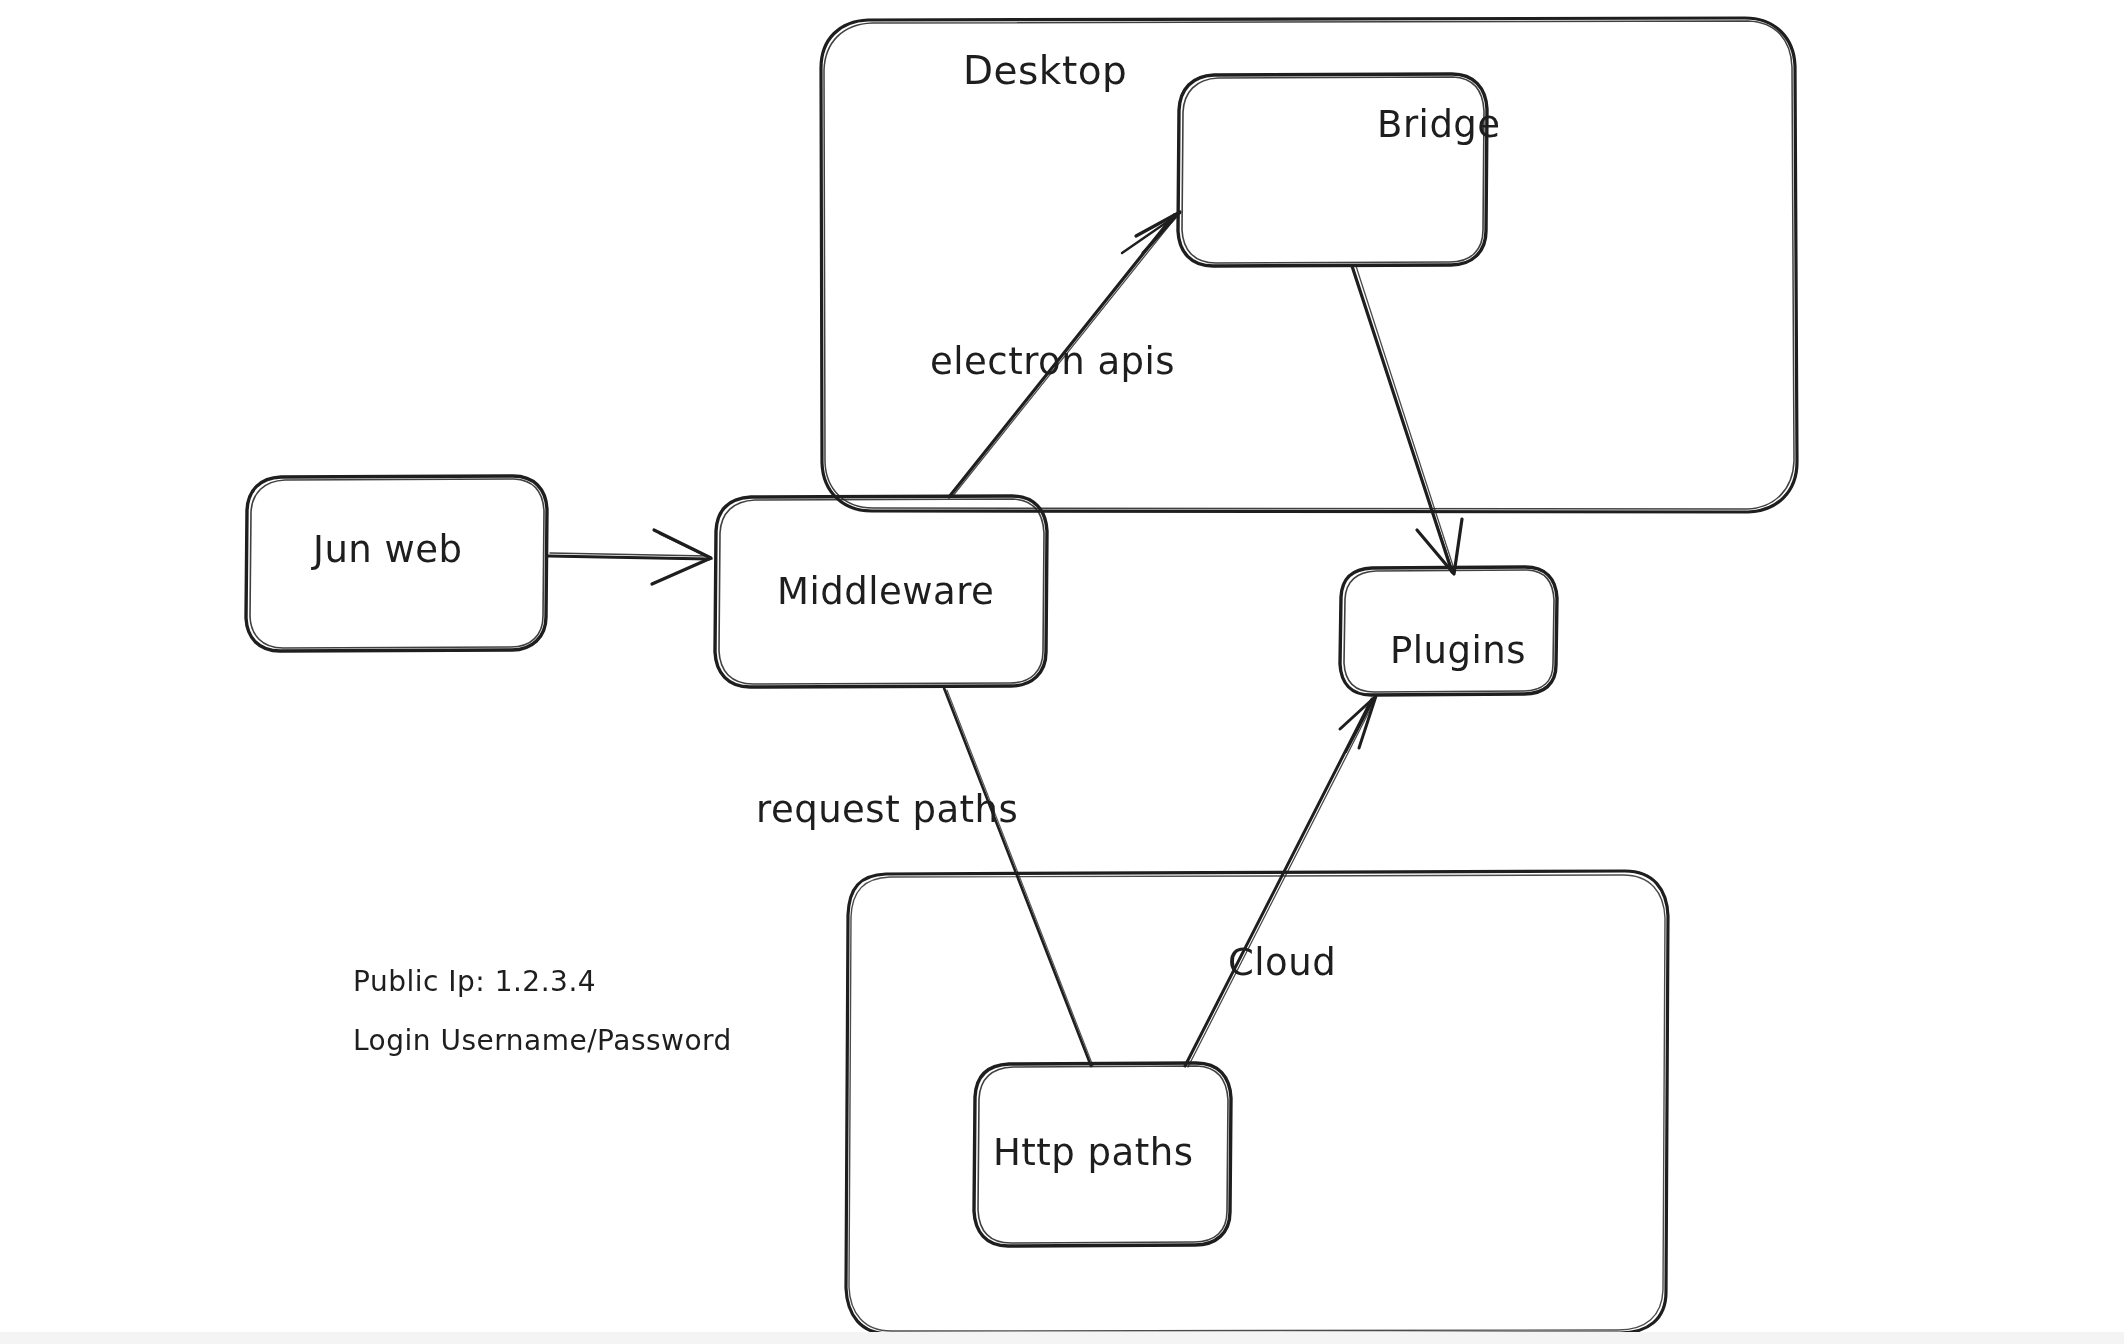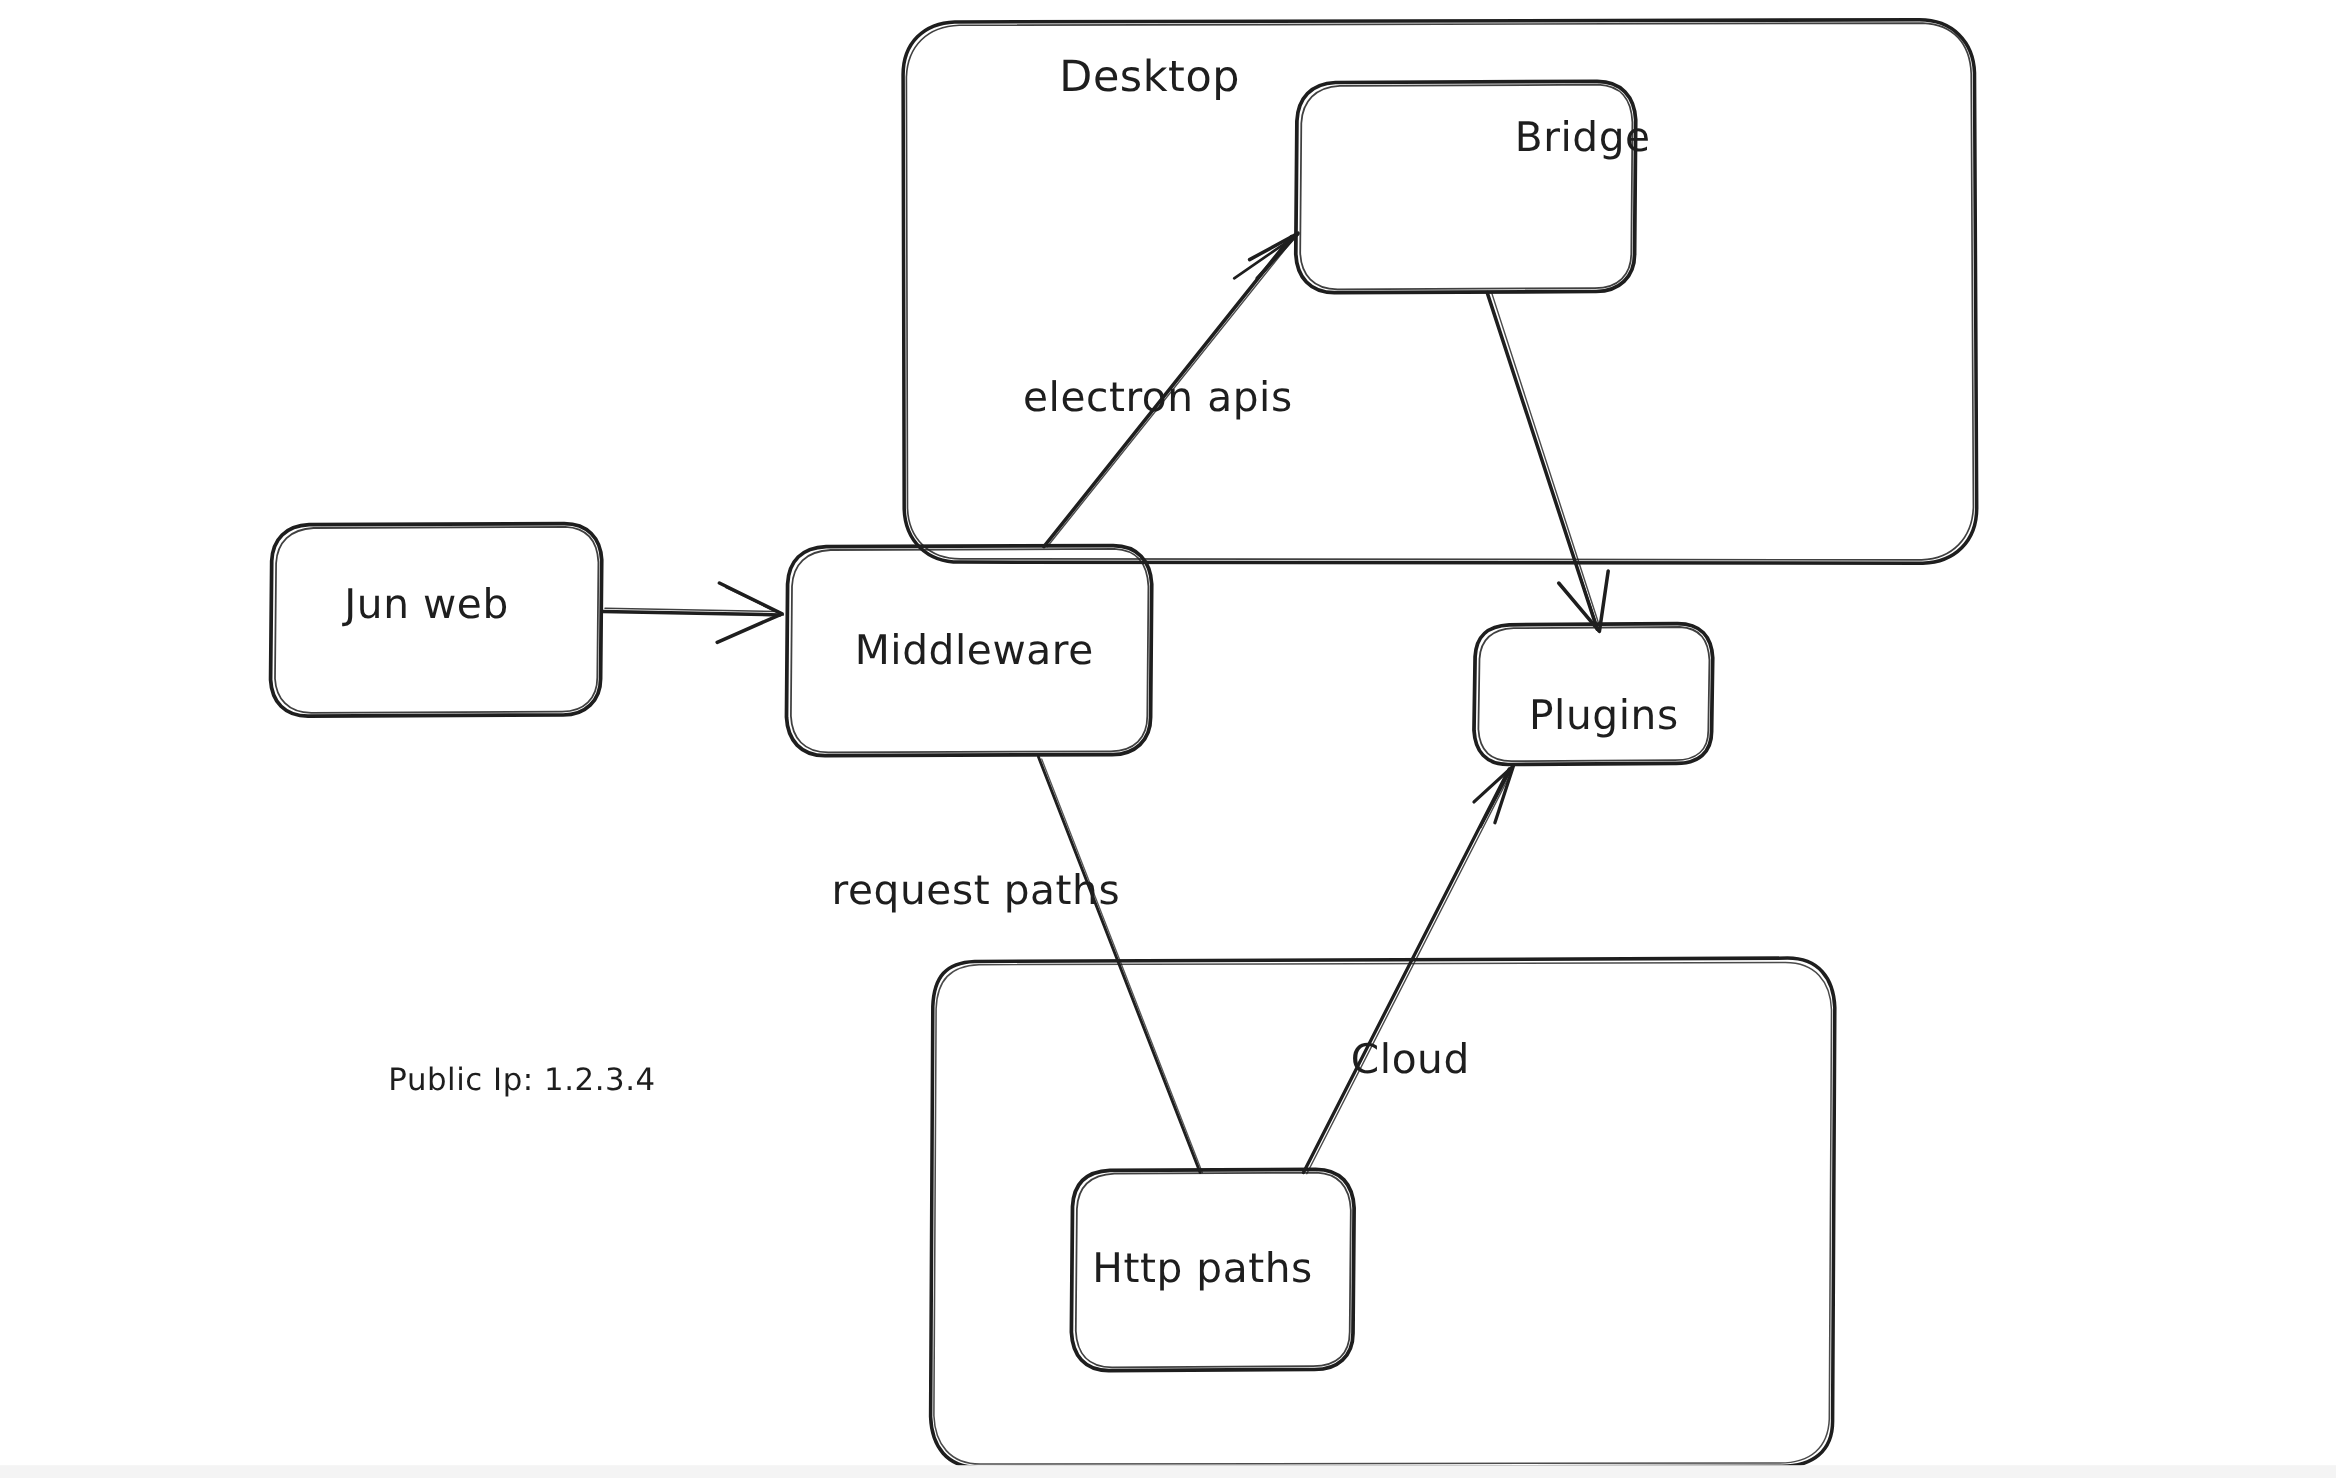--- a/index.html
+++ b/index.html
@@ -182,16 +182,17 @@
   <div class="lbl node-lbl" style="left:993px; top:1131px;">Http paths</div>
 
   <div class="lbl edge-lbl" style="left:930px; top:340px;text-align:right;">electron apis</div>
 
   <div class="lbl edge-lbl" style="left:756px; top:788px;">request paths</div>
 
   <div class="lbl edge-lbl" style="left:1228px; top:941px;">Cloud</div>
 
   <div class="lbl note-lbl" style="left:353px; top:965px;">Public Ip: 1.2.3.4</div>
 
+  <div class="lbl note-lbl" style="left:353px; top:1024px;">Login Username/Password</div>
 
   <div class="bottom-strip"></div>
 
 </div>
 
 </body></html>

